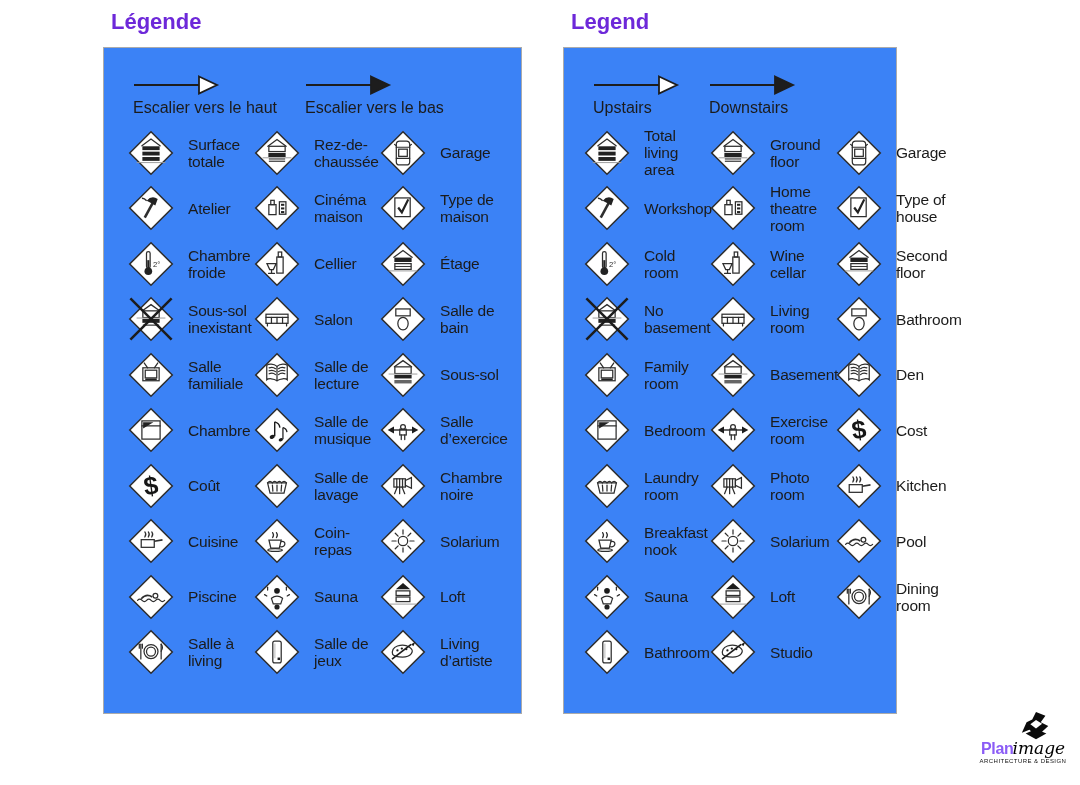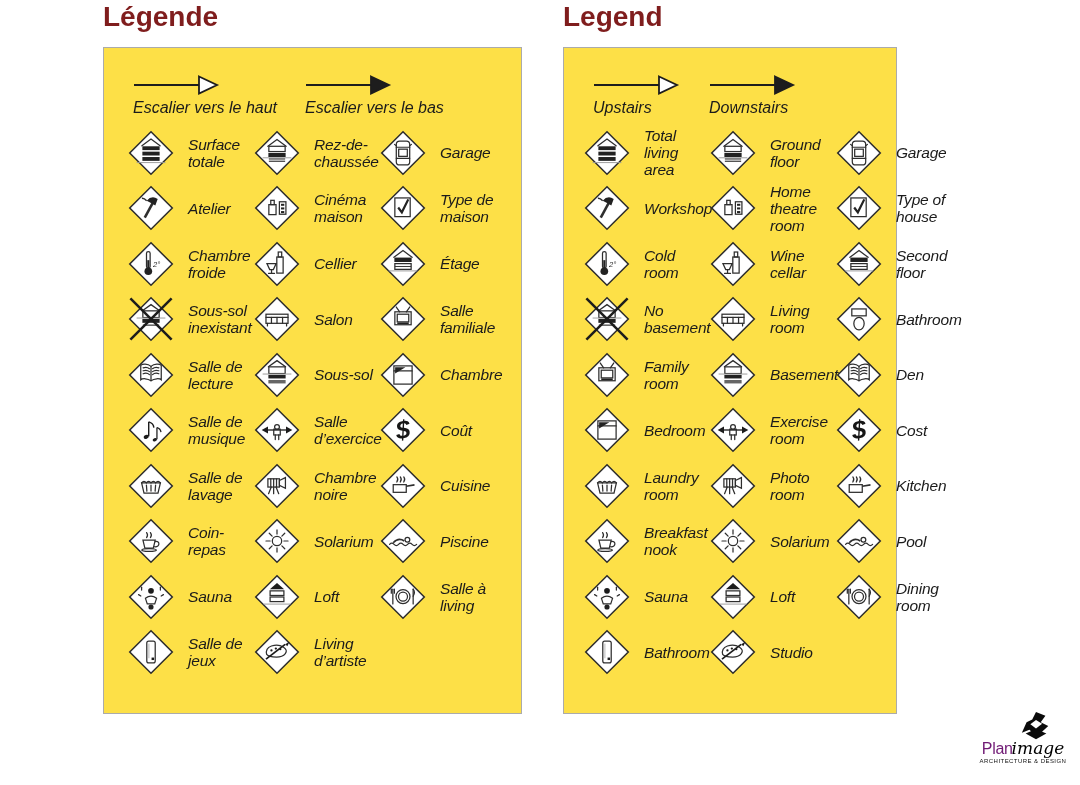--- a/index.html
+++ b/index.html
@@ -5,26 +5,26 @@
   html,body{margin:0;padding:0;}
   body{
     width:1080px;height:785px;background:#ffffff;position:relative;overflow:hidden;
     font-family:"Liberation Sans",sans-serif;color:#1b1b1b;
     -webkit-font-smoothing:antialiased;
   }
   .panel-wrap{position:absolute;top:0;height:785px;}
   #panel-0{left:103px;width:419px;}
   #panel-1{left:563px;width:334px;}
   .title{
-    margin:0;position:absolute;top:1px;left:0;
-    font-size:28px;font-weight:700;color:#7f1d1d;letter-spacing:0;
+    margin:8px;position:absolute;top:1px;left:0;
+    font-size:22px;font-weight:700;color:#6d28d9;letter-spacing:0;
   }
   .panel-box{
     position:absolute;top:47px;left:0;right:0;height:667px;
-    border:1px solid #ababab;background:#fde047;box-sizing:border-box;font-style:italic;
+    border:1px solid #ababab;background:#3b82f6;box-sizing:border-box;
   }
   .arrows-row{display:flex;gap:28px;padding:26px 0 0 29px;height:45px;}
   .arrow-item{display:flex;flex-direction:column;align-items:flex-start;}
   .arrow-svg{display:block;}
   .arrow-label{font-size:16px;margin-top:3px;white-space:nowrap;color:#1b1b1b;}
   .legend-grid{
     display:grid;grid-template-columns:126px 126px 126px;grid-auto-rows:55.5px;
     padding:6px 0 0 24px;
   }
   #panel-1 .legend-grid{padding-left:20px;}
@@ -33,21 +33,21 @@
   .dia{display:block;width:46px;height:46px;overflow:visible;}
   .cell-label{
     font-size:15.5px;line-height:1.1;letter-spacing:-0.2px;max-width:74px;color:#1b1b1b;
   }
   .logo{
     position:absolute;left:972px;top:711px;width:102px;
     display:flex;flex-direction:column;align-items:center;
   }
   .logo-mark{margin-left:26px;display:block;}
   .logo-text{line-height:1;white-space:nowrap;margin-top:-3px;}
-  .logo-plan{font-weight:400;font-size:16px;color:#701a75;letter-spacing:-0.3px;}
+  .logo-plan{font-weight:700;font-size:16px;color:#8b5cf6;letter-spacing:-0.3px;}
   .logo-image{
     font-family:"DejaVu Serif",serif;font-style:italic;font-size:17px;color:#000000;margin-left:-1px;
   }
   .logo-tag{font-size:6px;letter-spacing:0.45px;color:#111;margin-top:1px;white-space:nowrap;}
 </style>
 </head>
 <body>
 
 <div class="sheet">
 
@@ -212,20 +212,30 @@
                 <line x1="14" y1="28.5" x2="14" y2="31.2" stroke="#2e2e2e" fill="none" stroke-width="1.3" stroke-linecap="round"></line>
                 <line x1="34" y1="28.5" x2="34" y2="31.2" stroke="#2e2e2e" fill="none" stroke-width="1.3" stroke-linecap="round"></line>
               </svg>
             </span>
             <span class="cell-label">Salon</span>
           </div>
           <div class="cell">
             <span class="dia-wrap">
               <svg class="dia" viewBox="0 0 48 48">
                 <polygon points="24,1.8 46.2,24 24,46.2 1.8,24" fill="#fff" stroke="#2e2e2e" stroke-width="1.6"></polygon>
+                <rect x="16.5" y="13.5" width="15" height="7.2" stroke="#2e2e2e" fill="none" stroke-width="1.3" stroke-linecap="round"></rect>
+                <ellipse cx="24" cy="28.8" rx="5.4" ry="6.6" stroke="#2e2e2e" fill="none" stroke-width="1.3" stroke-linecap="round"></ellipse>
+              </svg>
+            </span>
+            <span class="cell-label">Salle de bain</span>
+          </div>
+          <div class="cell">
+            <span class="dia-wrap">
+              <svg class="dia" viewBox="0 0 48 48">
+                <polygon points="24,1.8 46.2,24 24,46.2 1.8,24" fill="#fff" stroke="#2e2e2e" stroke-width="1.6"></polygon>
                 <rect x="15.5" y="16.5" width="17" height="13.5" stroke="#2e2e2e" fill="none" stroke-width="1.3" stroke-linecap="round"></rect>
                 <rect x="18" y="19" width="12" height="8" stroke="#2e2e2e" fill="none" stroke-width="1.3" stroke-linecap="round"></rect>
                 <line x1="20.5" y1="16.5" x2="17" y2="11.5" stroke="#2e2e2e" fill="none" stroke-width="1.3" stroke-linecap="round"></line>
                 <line x1="27.5" y1="16.5" x2="31" y2="11.5" stroke="#2e2e2e" fill="none" stroke-width="1.3" stroke-linecap="round"></line>
                 <rect x="18" y="27.6" width="12" height="1.8" fill="#222"></rect>
               </svg>
             </span>
             <span class="cell-label">Salle familiale</span>
           </div>
           <div class="cell">

